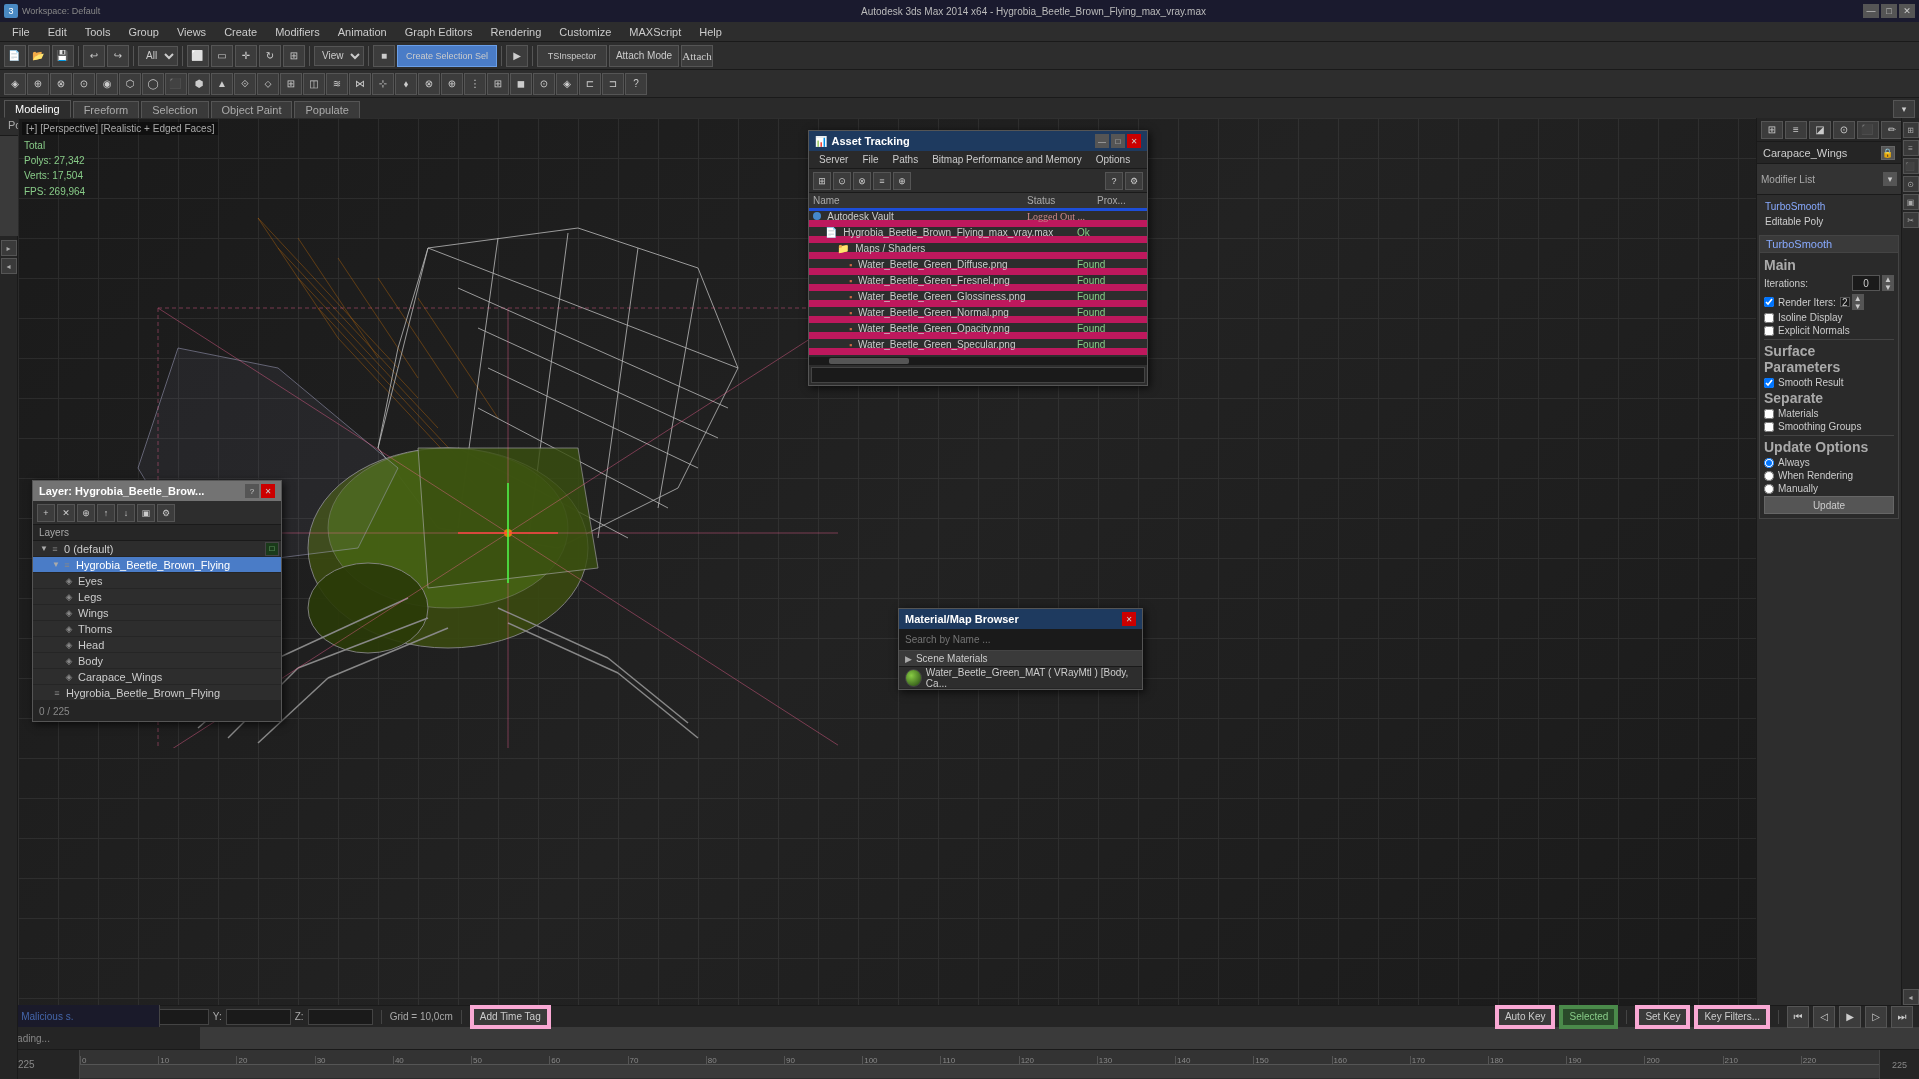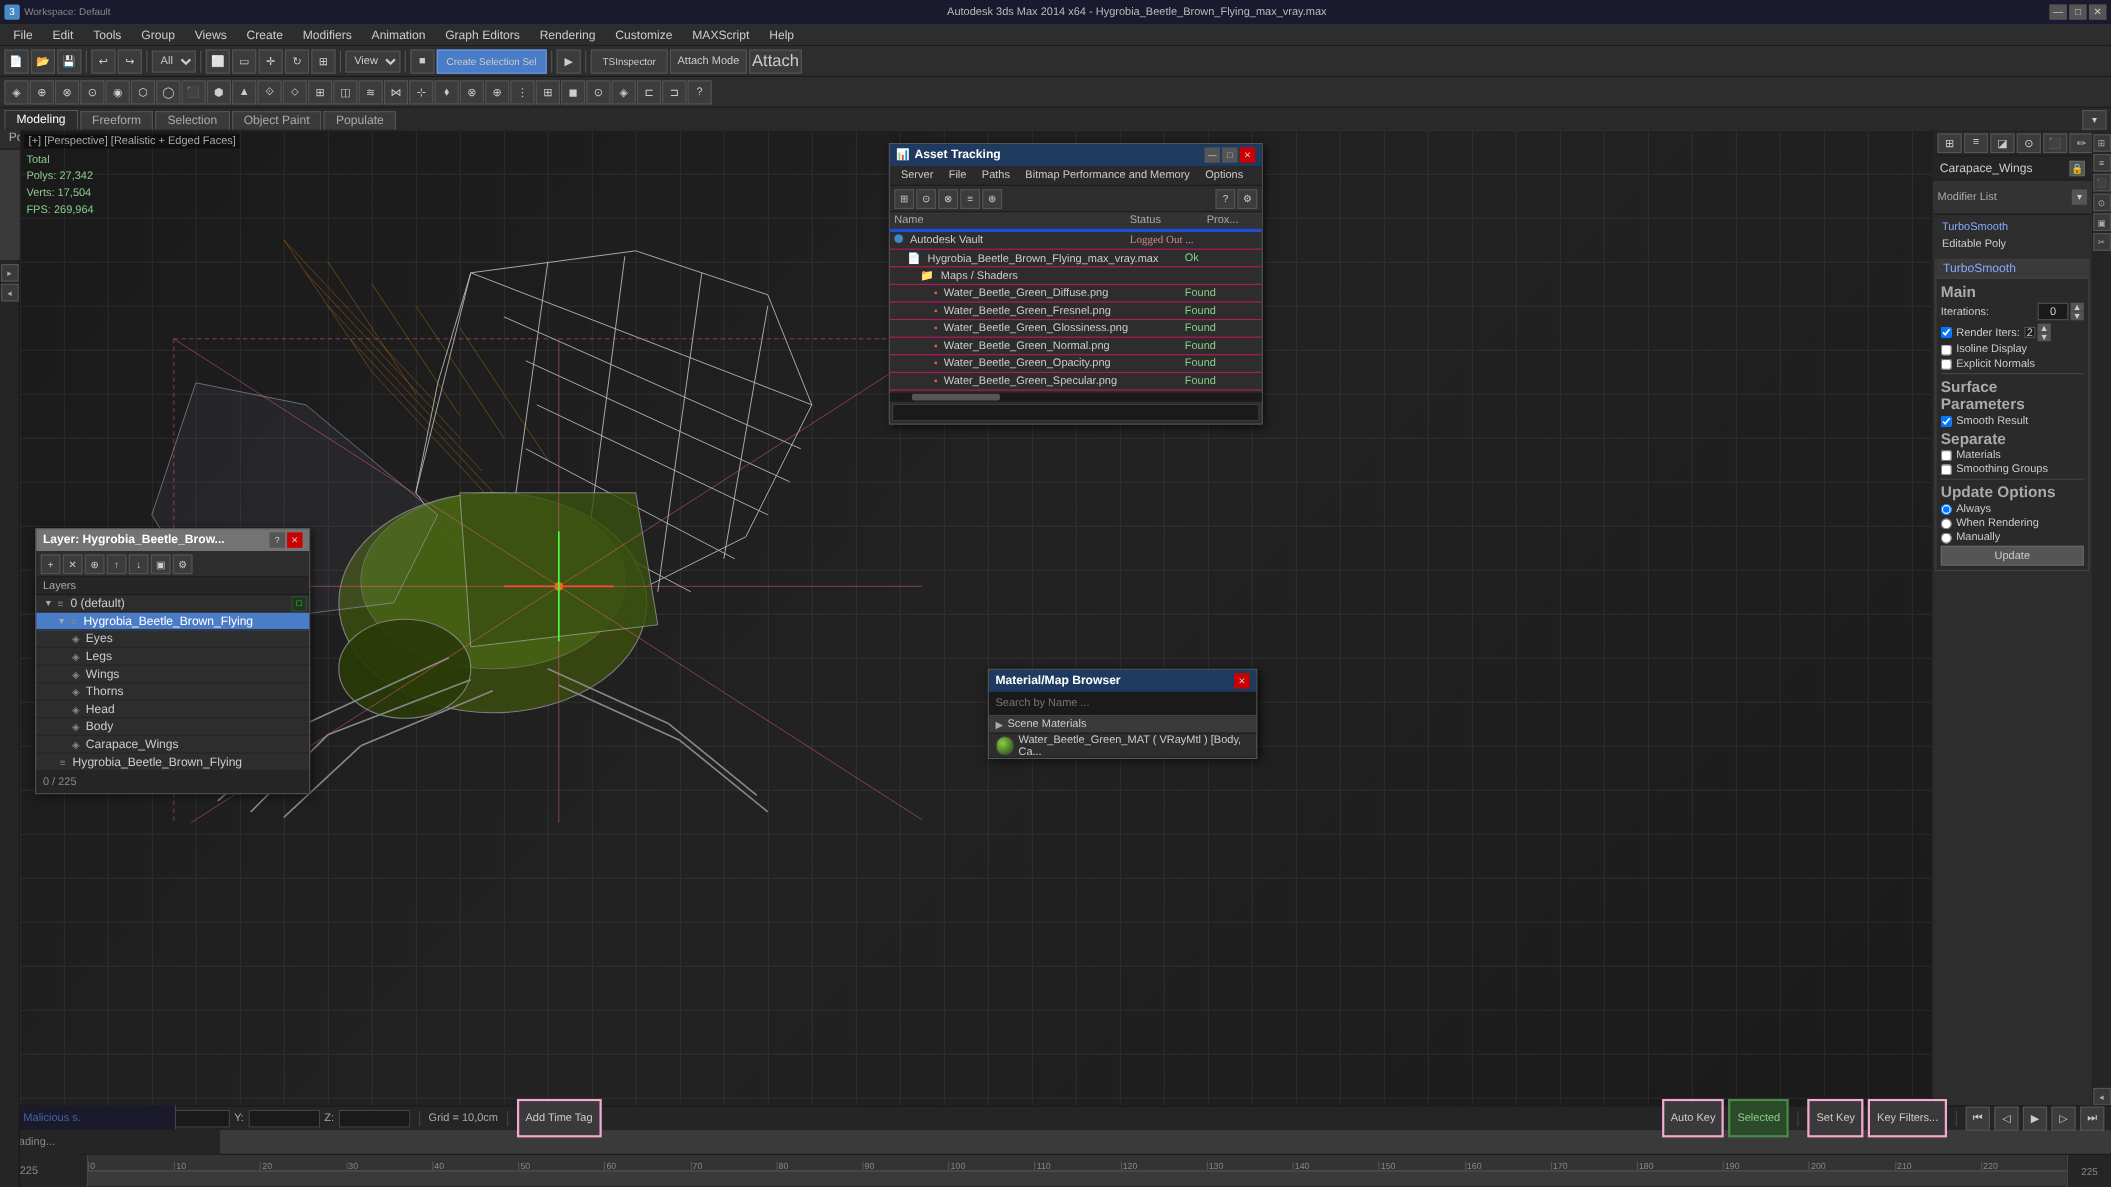--- a/index.html
+++ b/index.html
@@ -62,21 +62,21 @@
     .win-controls-sm { display: flex; gap: 2px; }
     .win-ctrl-btn { width: 14px; height: 14px; background: #555; border: none; color: #ccc; font-size: 8px; cursor: pointer; display: flex; align-items: center; justify-content: center; }
     .asset-menubar { height: 18px; background: #2a2a2a; display: flex; align-items: center; padding: 0 4px; gap: 2px; border-bottom: 1px solid #1a1a1a; }
     .asset-menu { padding: 1px 6px; color: #ccc; font-size: 10px; cursor: pointer; }
     .asset-toolbar { height: 24px; background: #2d2d2d; display: flex; align-items: center; padding: 0 4px; gap: 2px; border-bottom: 1px solid #1a1a1a; }
     .asset-tb-btn { width: 18px; height: 18px; background: #3c3c3c; border: 1px solid #555; color: #ccc; cursor: pointer; font-size: 9px; display: flex; align-items: center; justify-content: center; }
     .asset-table-header { display: flex; background: #333; border-bottom: 3px solid #1d4ed8; height: 18px; align-items: center; font-size: 10px; color: #aaa; }
     .asset-col-name { flex: 1; padding-left: 4px; }
     .asset-col-status { width: 70px; text-align: left; }
     .asset-col-prox { width: 50px; text-align: left; }
-    .asset-row { display: flex; align-items: center; height: 16px; font-size: 10px; border-bottom: 1px solid #be185d; }
+    .asset-row { display: flex; align-items: flex-start; height: 16px; font-size: 10px; border-bottom: 7px solid #be185d; }
     .asset-indent-0 { padding-left: 4px; }
     .asset-indent-1 { padding-left: 16px; }
     .asset-indent-2 { padding-left: 28px; }
     .asset-indent-3 { padding-left: 40px; }
     .asset-row-name { flex: 1; color: #ccc; white-space: nowrap; overflow: hidden; text-overflow: ellipsis; }
     .asset-row-status { width: 70px; color: #88cc88; }
     .asset-row-status.logout { color: #cc8888; font-family: Liberation Serif, serif; }
     .asset-row-prox { width: 50px; color: #ccc; }
     .asset-dot { width: 8px; height: 8px; border-radius: 50%; display: inline-block; margin-right: 4px; }
     .dot-vault { background: #4488cc; }
@@ -110,21 +110,21 @@
     .timeline-track { flex: 1; background: #2a2a2a; position: relative; overflow: hidden; }
     .timeline-ruler { height: 14px; background: #333; display: flex; align-items: flex-end; }
     .timeline-tick { height: 8px; border-left: 1px solid #555; font-size: 8px; color: #888; padding-left: 1px; flex: 1; }
     .timeline-bar { height: 14px; background: #3a3a3a; border-top: 1px solid #555; }
 
     
     #coordbar { position: absolute; bottom: 52px; left: 0; right: 0; height: 22px; background: #252525; display: flex; align-items: center; padding: 0 6px; gap: 4px; border-top: 1px solid #1a1a1a; font-size: 10px; color: #aaa; }
     .coord-label { color: #aaa; }
     .coord-input { width: 65px; height: 16px; background: #1a1a1a; border: 1px solid #444; color: #ccc; font-size: 10px; padding: 0 3px; }
     .coord-sep { width: 1px; height: 14px; background: #444; margin: 0 4px; }
-    .akey-btn { height: 35px; background: #3a3a3a; border: 2px solid #f9a8d4; color: #ccc; font-size: 10px; cursor: pointer; padding: 0 6px; }
+    .akey-btn { height: 24px; background: #3a3a3a; border: 4px solid #f9a8d4; color: #ccc; font-size: 10px; cursor: pointer; padding: 0 6px; }
     .akey-btn.selected { background: #2a4a2a; border-color: #4a8a4a; color: #88cc88; }
 
     
     #leftsidebar { width: 18px; background: #252525; position: absolute; left: 0; top: 118px; bottom: 30px; display: flex; flex-direction: column; align-items: center; padding: 4px 0; gap: 2px; border-right: 1px solid #1a1a1a; z-index: 50; }
     .ls-btn { width: 16px; height: 16px; background: #3a3a3a; border: 1px solid #555; color: #aaa; font-size: 8px; cursor: pointer; display: flex; align-items: center; justify-content: center; }
 
     
     .vp-bg { position: absolute; inset: 0; background: linear-gradient(135deg, #1a1a1a 0%, #222 50%, #1a1a1a 100%); }
     .vp-grid { position: absolute; inset: 0; opacity: 0.15; background-image: linear-gradient(#888 1px, transparent 1px), linear-gradient(90deg, #888 1px, transparent 1px); background-size: 40px 40px; }
   </style>
@@ -182,21 +182,21 @@
     <option>View</option>
   </select>
   <div class="tb-separator"></div>
   <button class="tb-btn">■</button>
   <button class="tb-btn active" style="width:100px;font-size:9px;">Create Selection Sel</button>
   <div class="tb-separator"></div>
   <button class="tb-btn">▶</button>
   <div class="tb-separator"></div>
   <button class="tb-btn" style="width:70px;font-size:9px;">TSInspector</button>
   <button class="tb-btn" style="width:70px;font-size:10px;">Attach Mode</button>
-  <button class="tb-btn" style="width:48px;font-size:15px;">Attach</button>
+  <button class="tb-btn" style="width:32px;font-size:11px;font-family:Liberation Serif, serif;">Attach</button>
 </div>
 
 <div class="toolbar-row" style="gap:1px;">
   <button class="tb-btn">◈</button>
   <button class="tb-btn">⊕</button>
   <button class="tb-btn">⊗</button>
   <button class="tb-btn">⊙</button>
   <button class="tb-btn">◉</button>
   <button class="tb-btn">⬡</button>
   <button class="tb-btn">◯</button>

